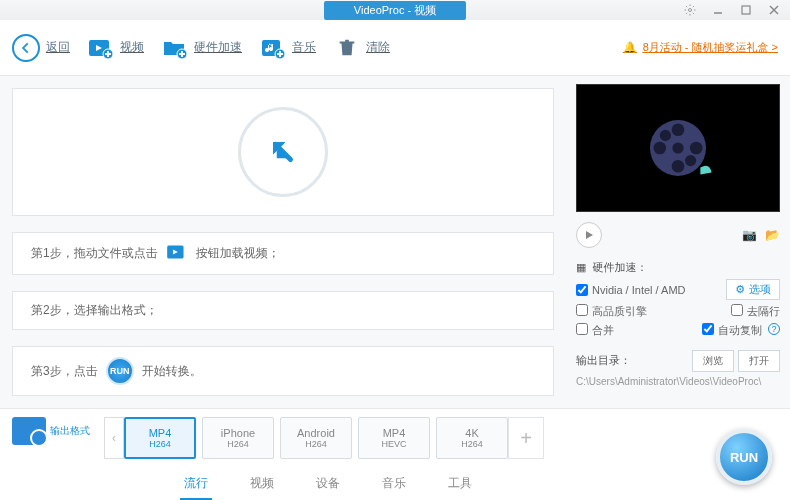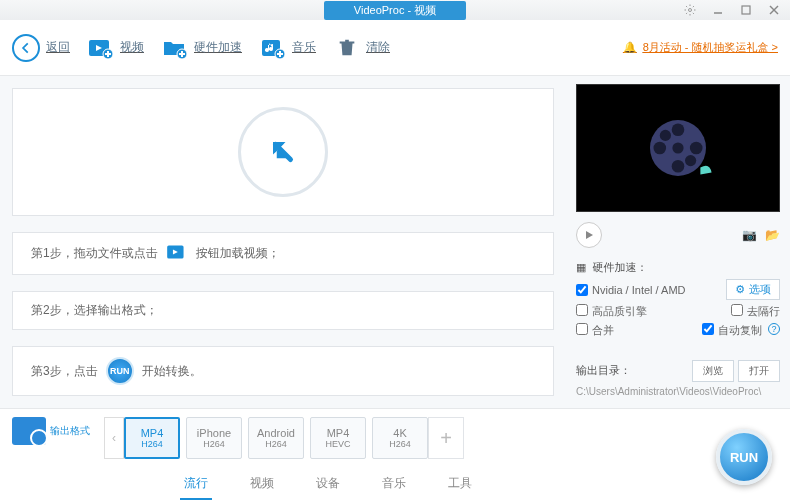--- a/index.html
+++ b/index.html
@@ -24,31 +24,31 @@
 .right { width: 224px; padding: 8px 10px; display: flex; flex-direction: column; gap: 6px; }
 .preview { background: #000; height: 128px; border: 1px solid #333; display: flex; align-items: center; justify-content: center; }
 .preview-ctrls { display: flex; align-items: center; gap: 8px; padding: 4px 0; }
 .play-btn { width: 26px; height: 26px; border: 1px solid #ccc; border-radius: 50%; display: flex; align-items: center; justify-content: center; cursor: pointer; background:#fff; }
 .hw-section { margin-top: 2px; }
 .hw-title { display: flex; align-items: center; gap: 6px; font-size: 11px; color: #555; margin-bottom: 4px; }
 .hw-row { display: flex; align-items: center; justify-content: space-between; margin-bottom: 4px; }
 .chk { display: flex; gap: 4px; font-size: 11px; color: #666; }
 .chk input { width: 12px; height: 12px; }
 .opt-btn { display: flex; align-items: center; gap: 4px; font-size: 11px; color: #1b8fd8; border: 1px solid #cfd8e0; padding: 2px 8px; background: #fff; cursor: pointer; }
-.outdir { margin-top: 10px; }
+.outdir { margin-top: 0; }
 .outdir-row { display: flex; gap: 4px; margin-top: 2px; }
 .outdir-btn { font-size: 10px; border: 1px solid #cfd8e0; padding: 3px 10px; background: #fff; color: #666; cursor: pointer; }
 .outdir-path { font-size: 10px; color: #999; margin-top: 2px; word-break: break-all; }
 .bottom { height: 92px; border-top: 1px solid #e6e8ea; display: flex; align-items: flex-start; padding: 8px 12px 0; position: relative; }
 .out-fmt { display: flex; flex-direction: row; align-items: center; gap: 4px; margin-right: 14px; }
 .out-fmt-ico { width: 34px; height: 28px; background: #2b89d8; border-radius: 3px; position: relative; }
 .out-fmt-ico:after { content:''; position:absolute; right:-2px; bottom:-2px; width:14px; height:14px; background:#2b89d8; border-radius:50%; border:2px solid #fff; }
 .out-fmt-label { font-size: 10px; color: #1b8fd8; }
 .formats { display: flex; gap: 6px; align-items: center; }
-.fmt-card { width: 56px; height: 42px; border: 1px solid #d6dce2; background: #f8fafc; display: flex; flex-direction: column; align-items: center; justify-content: center; cursor: pointer; border-radius: 2px; font-size: 10px; color: #888; }
+.fmt-card { width: 72px; height: 42px; border: 1px solid #d6dce2; background: #f8fafc; display: flex; flex-direction: column; align-items: center; justify-content: center; cursor: pointer; border-radius: 2px; font-size: 10px; color: #888; }
 .fmt-card.sel { border: 2px solid #1b8fd8; background: #eaf4fc; color: #1b8fd8; }
 .fmt-top { font-size: 11px; }
 .fmt-bot { font-size: 9px; }
 .fmt-add { width: 36px; height: 42px; display:flex;align-items:center;justify-content:center;border:1px solid #e1e4e8; background:#fff; color:#bbb; font-size:20px; cursor:pointer; }
 .tabs { position: absolute; bottom: 0; left: 180px; display: flex; gap: 34px; font-size: 12px; }
 .tab { padding: 6px 4px; color: #888; cursor: pointer; }
 .tab.sel { color: #1b8fd8; border-bottom: 2px solid #1b8fd8; }
 .run-btn { position: absolute; right: 18px; top: 20px; width: 56px; height: 56px; border-radius: 50%; background: radial-gradient(circle at 35% 30%, #7fd1ff, #1276c5); border: 4px solid #e6eef4; display:flex;align-items:center;justify-content:center; color:#fff; font-weight:bold; font-size:13px; cursor:pointer; box-shadow: 0 2px 6px rgba(0,0,0,.3); }
 .nav-arrow { width: 20px; height: 42px; border: 1px solid #ddd; background: #fff; display: flex; align-items: center; justify-content: center; color: #bbb; cursor: pointer; }
 .spacer { flex: 1; }

